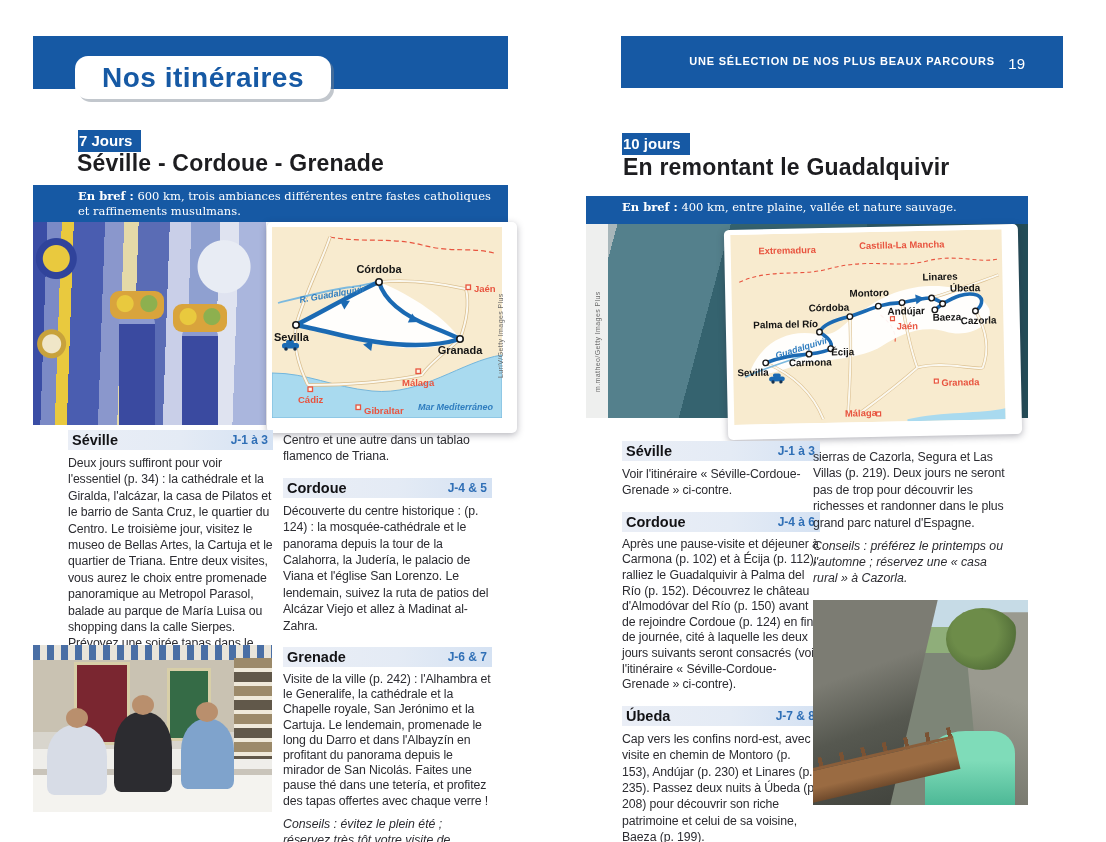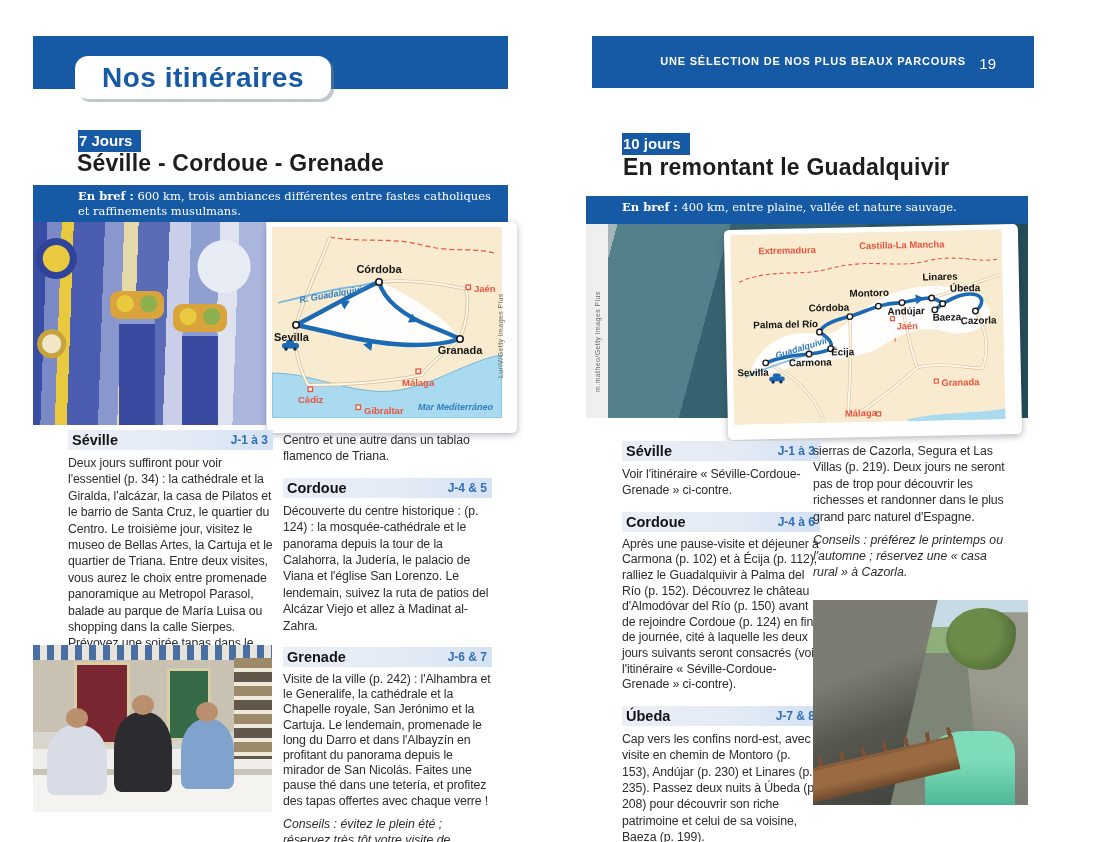--- a/index.html
+++ b/index.html
@@ -199,21 +199,21 @@
   <p class="body">Découverte du centre historique : (p. 124) : la mosquée-cathédrale et le panorama depuis la tour de la Calahorra, la Judería, le palacio de Viana et l'église San Lorenzo. Le lendemain, suivez la ruta de patios del Alcázar Viejo et allez à Madinat al-Zahra.</p>
   <div class="gap"></div>
   <div class="secbar">
     <span class="nm">Grenade</span>
     <span class="dy">J-6 &amp; 7</span>
   </div>
   <p class="body" style="line-height:15.2px;">Visite de la ville (p. 242) : l'Alhambra et le Generalife, la cathédrale et la Chapelle royale, San Jerónimo et la Cartuja. Le lendemain, promenade le long du Darro et dans l'Albayzín en profitant du panorama depuis le mirador de San Nicolás. Faites une pause thé dans une tetería, et profitez des tapas offertes avec chaque verre !</p>
   <p class="advice">Conseils : évitez le plein été ; réservez très tôt votre visite de l'Alhambra ; les prix grimpent fortement à Séville</p>
 </div>
 
-<div class="band" style="left:592px;top:36px;width:442px;height:52px;">
+<div class="band" style="left:621px;top:36px;width:442px;height:52px;">
   <div class="running-head">UNE SÉLECTION DE NOS PLUS BEAUX PARCOURS</div>
   <div class="pageno">19</div>
 </div>
 
 <div class="badge" style="left:622px;top:133px;">10 jours</div>
 <h1 class="itin" style="left:623px;top:154px;">En remontant le Guadalquivir</h1>
 
 <div class="brief" style="left:586px;top:196px;width:442px;height:28px;">
   <div class="inner" style="padding-left:36px;"><b>En bref :</b>
     <span>400 km, entre plaine, vallée et nature sauvage.</span></div>
@@ -319,21 +319,21 @@
   <p class="body" style="line-height:15.6px;">Après une pause-visite et déjeuner à Carmona (p. 102) et à Écija (p. 112), ralliez le Guadalquivir à Palma del Río (p. 152). Découvrez le château d'Almodóvar del Río (p. 150) avant de rejoindre Cordoue (p. 124) en fin de journée, cité à laquelle les deux jours suivants seront consacrés (voir l'itinéraire « Séville-Cordoue-Grenade » ci-contre).</p>
   <div class="gap"></div>
   <div class="secbar">
     <span class="nm">Úbeda</span>
     <span class="dy">J-7 &amp; 8</span>
   </div>
   <p class="body">Cap vers les confins nord-est, avec visite en chemin de Montoro (p. 153), Andújar (p. 230) et Linares (p. 235). Passez deux nuits à Úbeda (p. 208) pour découvrir son riche patrimoine et celui de sa voisine, Baeza (p. 199).</p>
 </div>
 
 <div class="col" style="left:813px;top:441px;width:198px;">
-  <p class="body" style="margin-top:2px;">sierras de Cazorla, Segura et Las Villas (p. 219). Deux jours ne seront pas de trop pour découvrir les richesses et randonner dans le plus grand parc naturel d'Espagne.</p>
+  <p class="body" style="margin-top:8px;">sierras de Cazorla, Segura et Las Villas (p. 219). Deux jours ne seront pas de trop pour découvrir les richesses et randonner dans le plus grand parc naturel d'Espagne.</p>
   <p class="advice">Conseils : préférez le printemps ou l'automne ; réservez une « casa rural » à Cazorla.</p>
 </div>
 
 <div class="photo photo-canyon" style="left:813px;top:600px;width:215px;height:205px;">
   <div class="rockL"></div>
   <div class="rockR"></div>
   <div class="greenR"></div>
   <div class="water"></div>
   <div class="walk"></div>
 </div>

